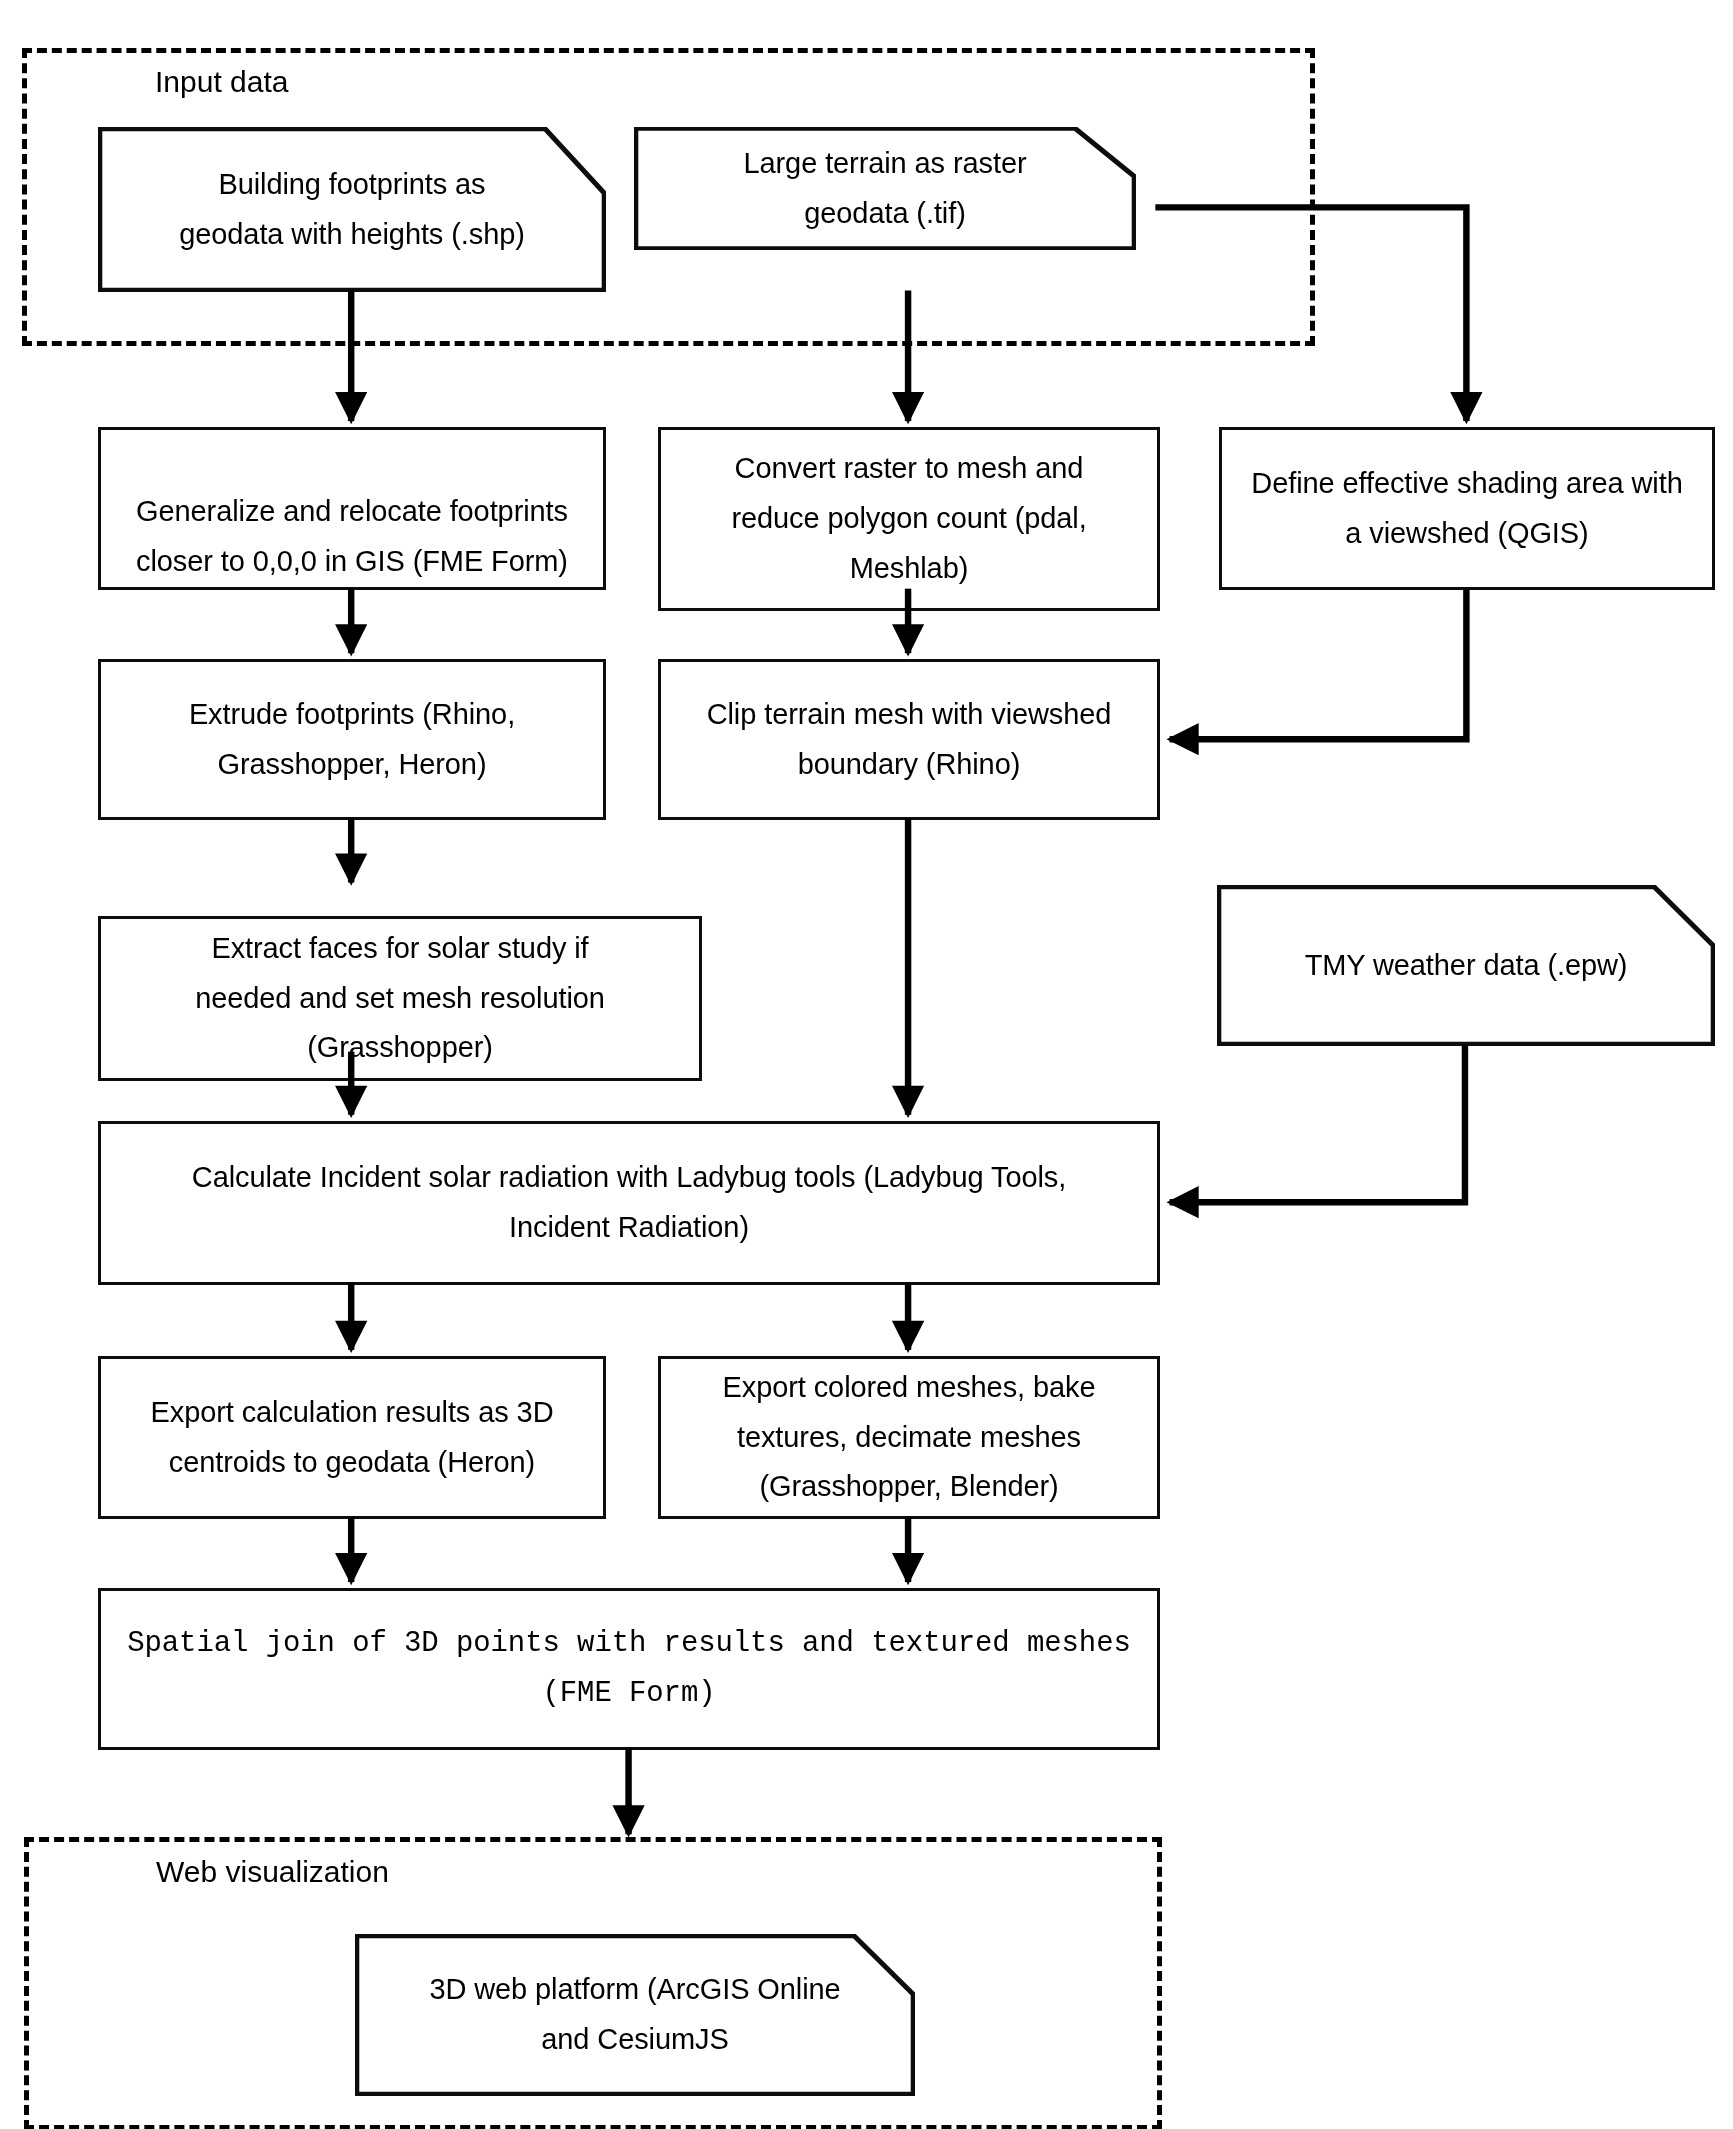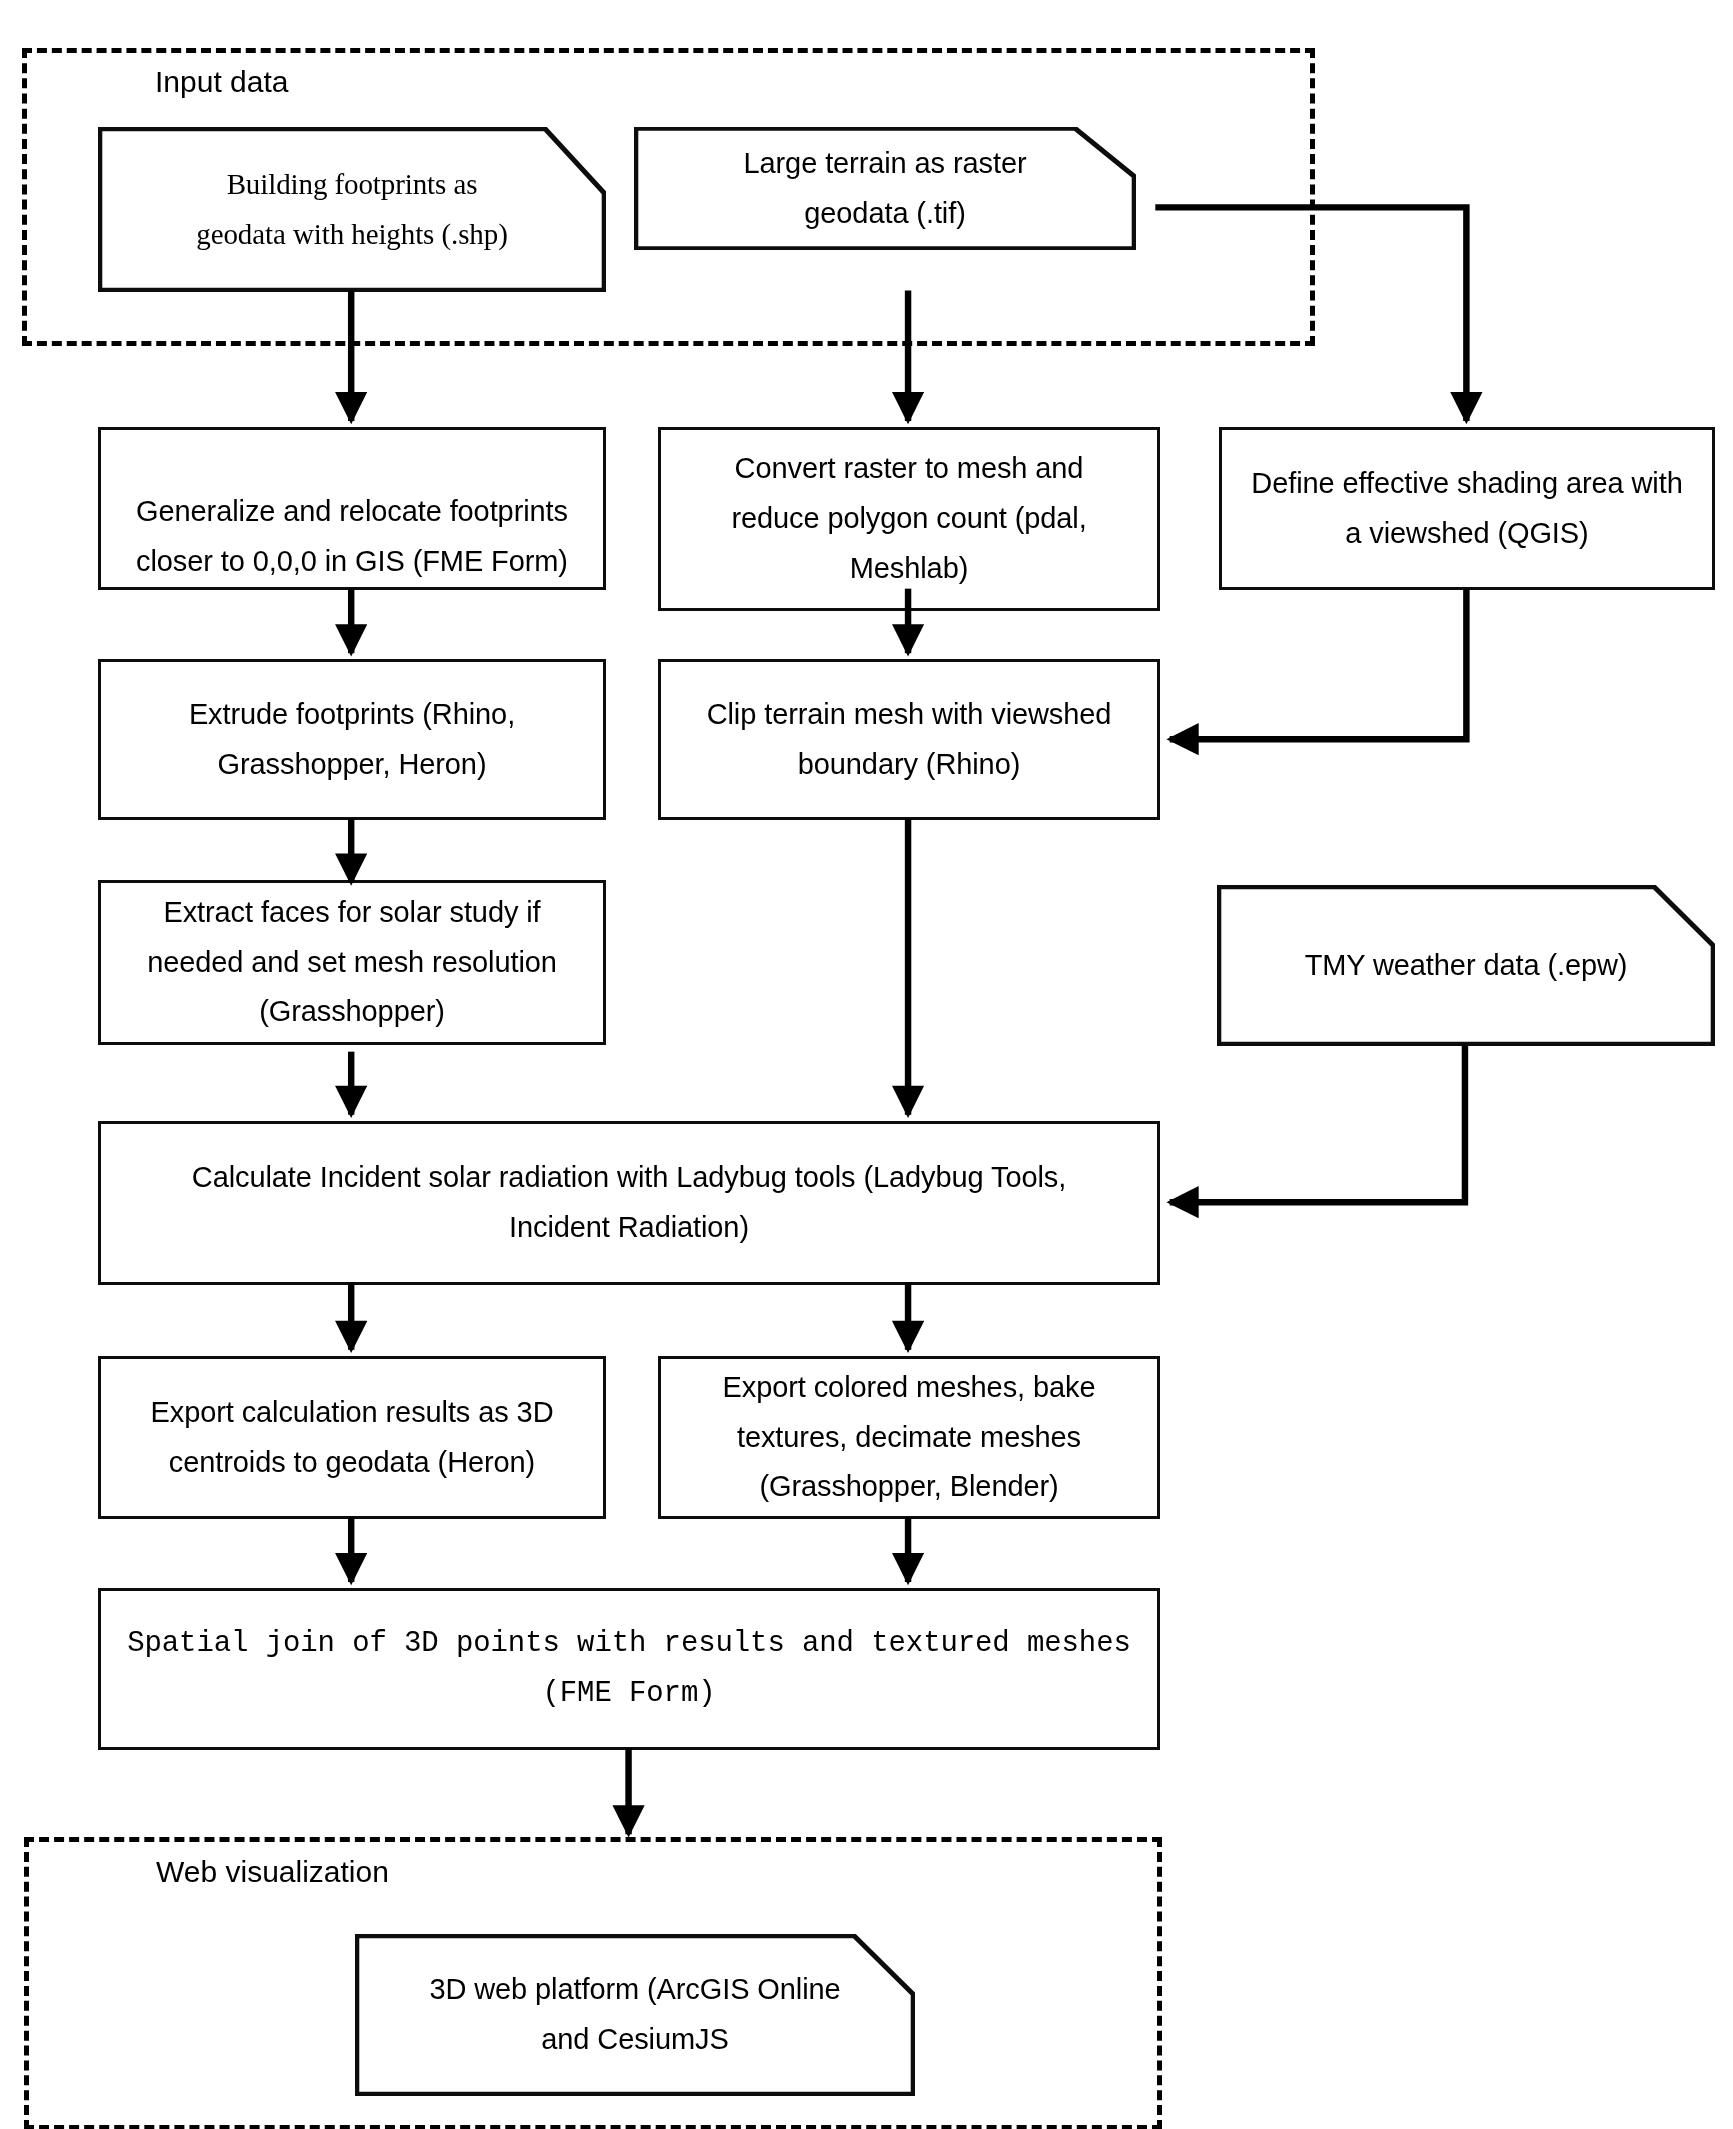--- a/index.html
+++ b/index.html
@@ -68,21 +68,21 @@
 <body>
 
 <div class="canvas">
 
   <div class="group" style="left:21.5px;top:20px;width:1293px;height:298px;"></div>
   <div class="group-label" style="left:155px;top:37px;">Input data</div>
 
   <div class="group" style="left:24.4px;top:1809px;width:1138px;height:293px;"></div>
   <div class="group-label" style="left:156px;top:1827px;">Web visualization</div>
 
-  <div class="docnode" style="left:98px;top:99px;width:508px;height:165px;font-family:Liberation Serif, serif;">
+  <div class="docnode" style="left:98px;top:99px;width:508px;height:165px;">
     <svg class="shape" viewBox="0 0 709 230" preserveAspectRatio="none">
       <polygon points="2.5,2.5 624,2.5 706.5,92 706.5,227.5 2.5,227.5" fill="#ffffff" stroke="#0d0d0d" stroke-width="5" vector-effect="non-scaling-stroke"></polygon>
     </svg>
     <div class="inner">
         <div class="txt">Building footprints as
 geodata with heights (.shp)</div>
       </div>
   </div>
 
   <div class="docnode" style="left:634px;top:99px;width:502px;height:123px;">
@@ -114,21 +114,21 @@
   <div class="node" style="left:98px;top:631px;width:508px;height:161px;">
     <div class="txt">Extrude footprints (Rhino,
 Grasshopper, Heron)</div>
   </div>
 
   <div class="node" style="left:658px;top:631px;width:502px;height:161px;">
     <div class="txt">Clip terrain mesh with viewshed
 boundary (Rhino)</div>
   </div>
 
-  <div class="node" style="left:98px;top:852px;width:508px;height:165px;">
+  <div class="node" style="left:98px;top:888px;width:604px;height:165px;">
     <div class="txt">Extract faces for solar study if
 needed and set mesh resolution
 (Grasshopper)</div>
   </div>
 
   <div class="docnode" style="left:1217px;top:857px;width:498px;height:161px;">
     <svg class="shape" viewBox="0 0 695 224" preserveAspectRatio="none">
       <polygon points="2.5,2.5 610,2.5 692.5,84 692.5,221.5 2.5,221.5" fill="#ffffff" stroke="#0d0d0d" stroke-width="5" vector-effect="non-scaling-stroke"></polygon>
     </svg>
     <div class="inner">

